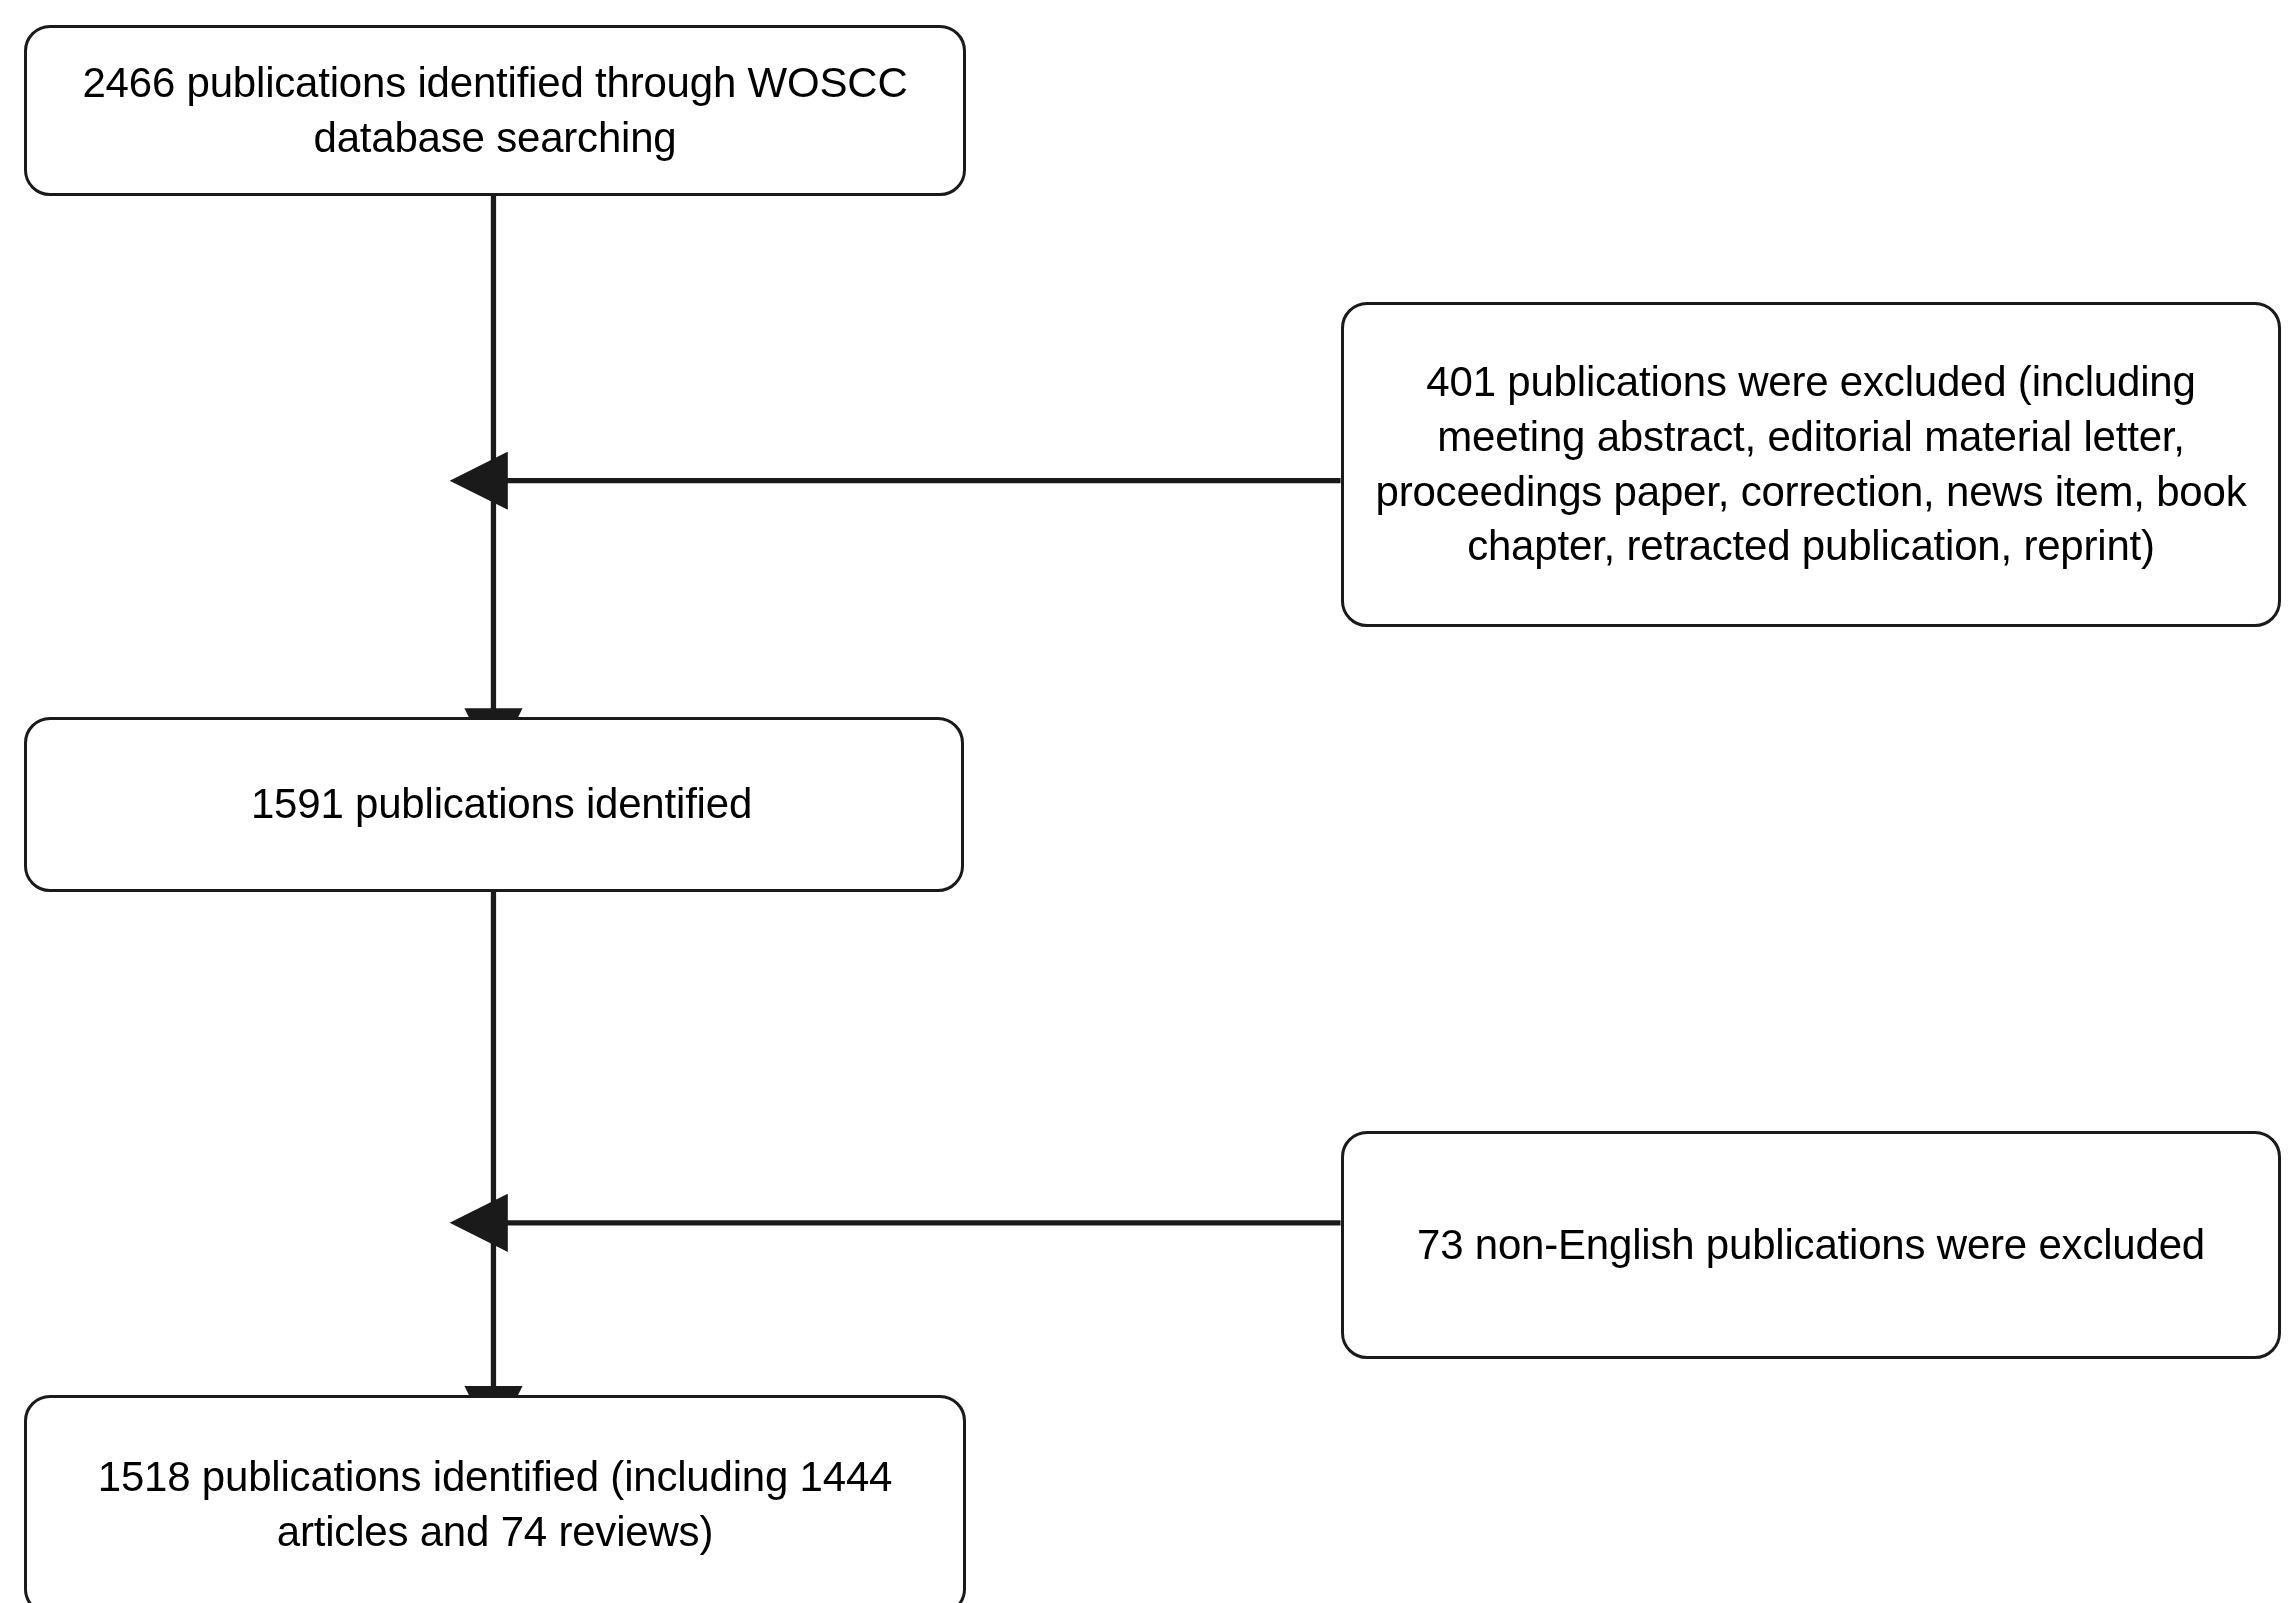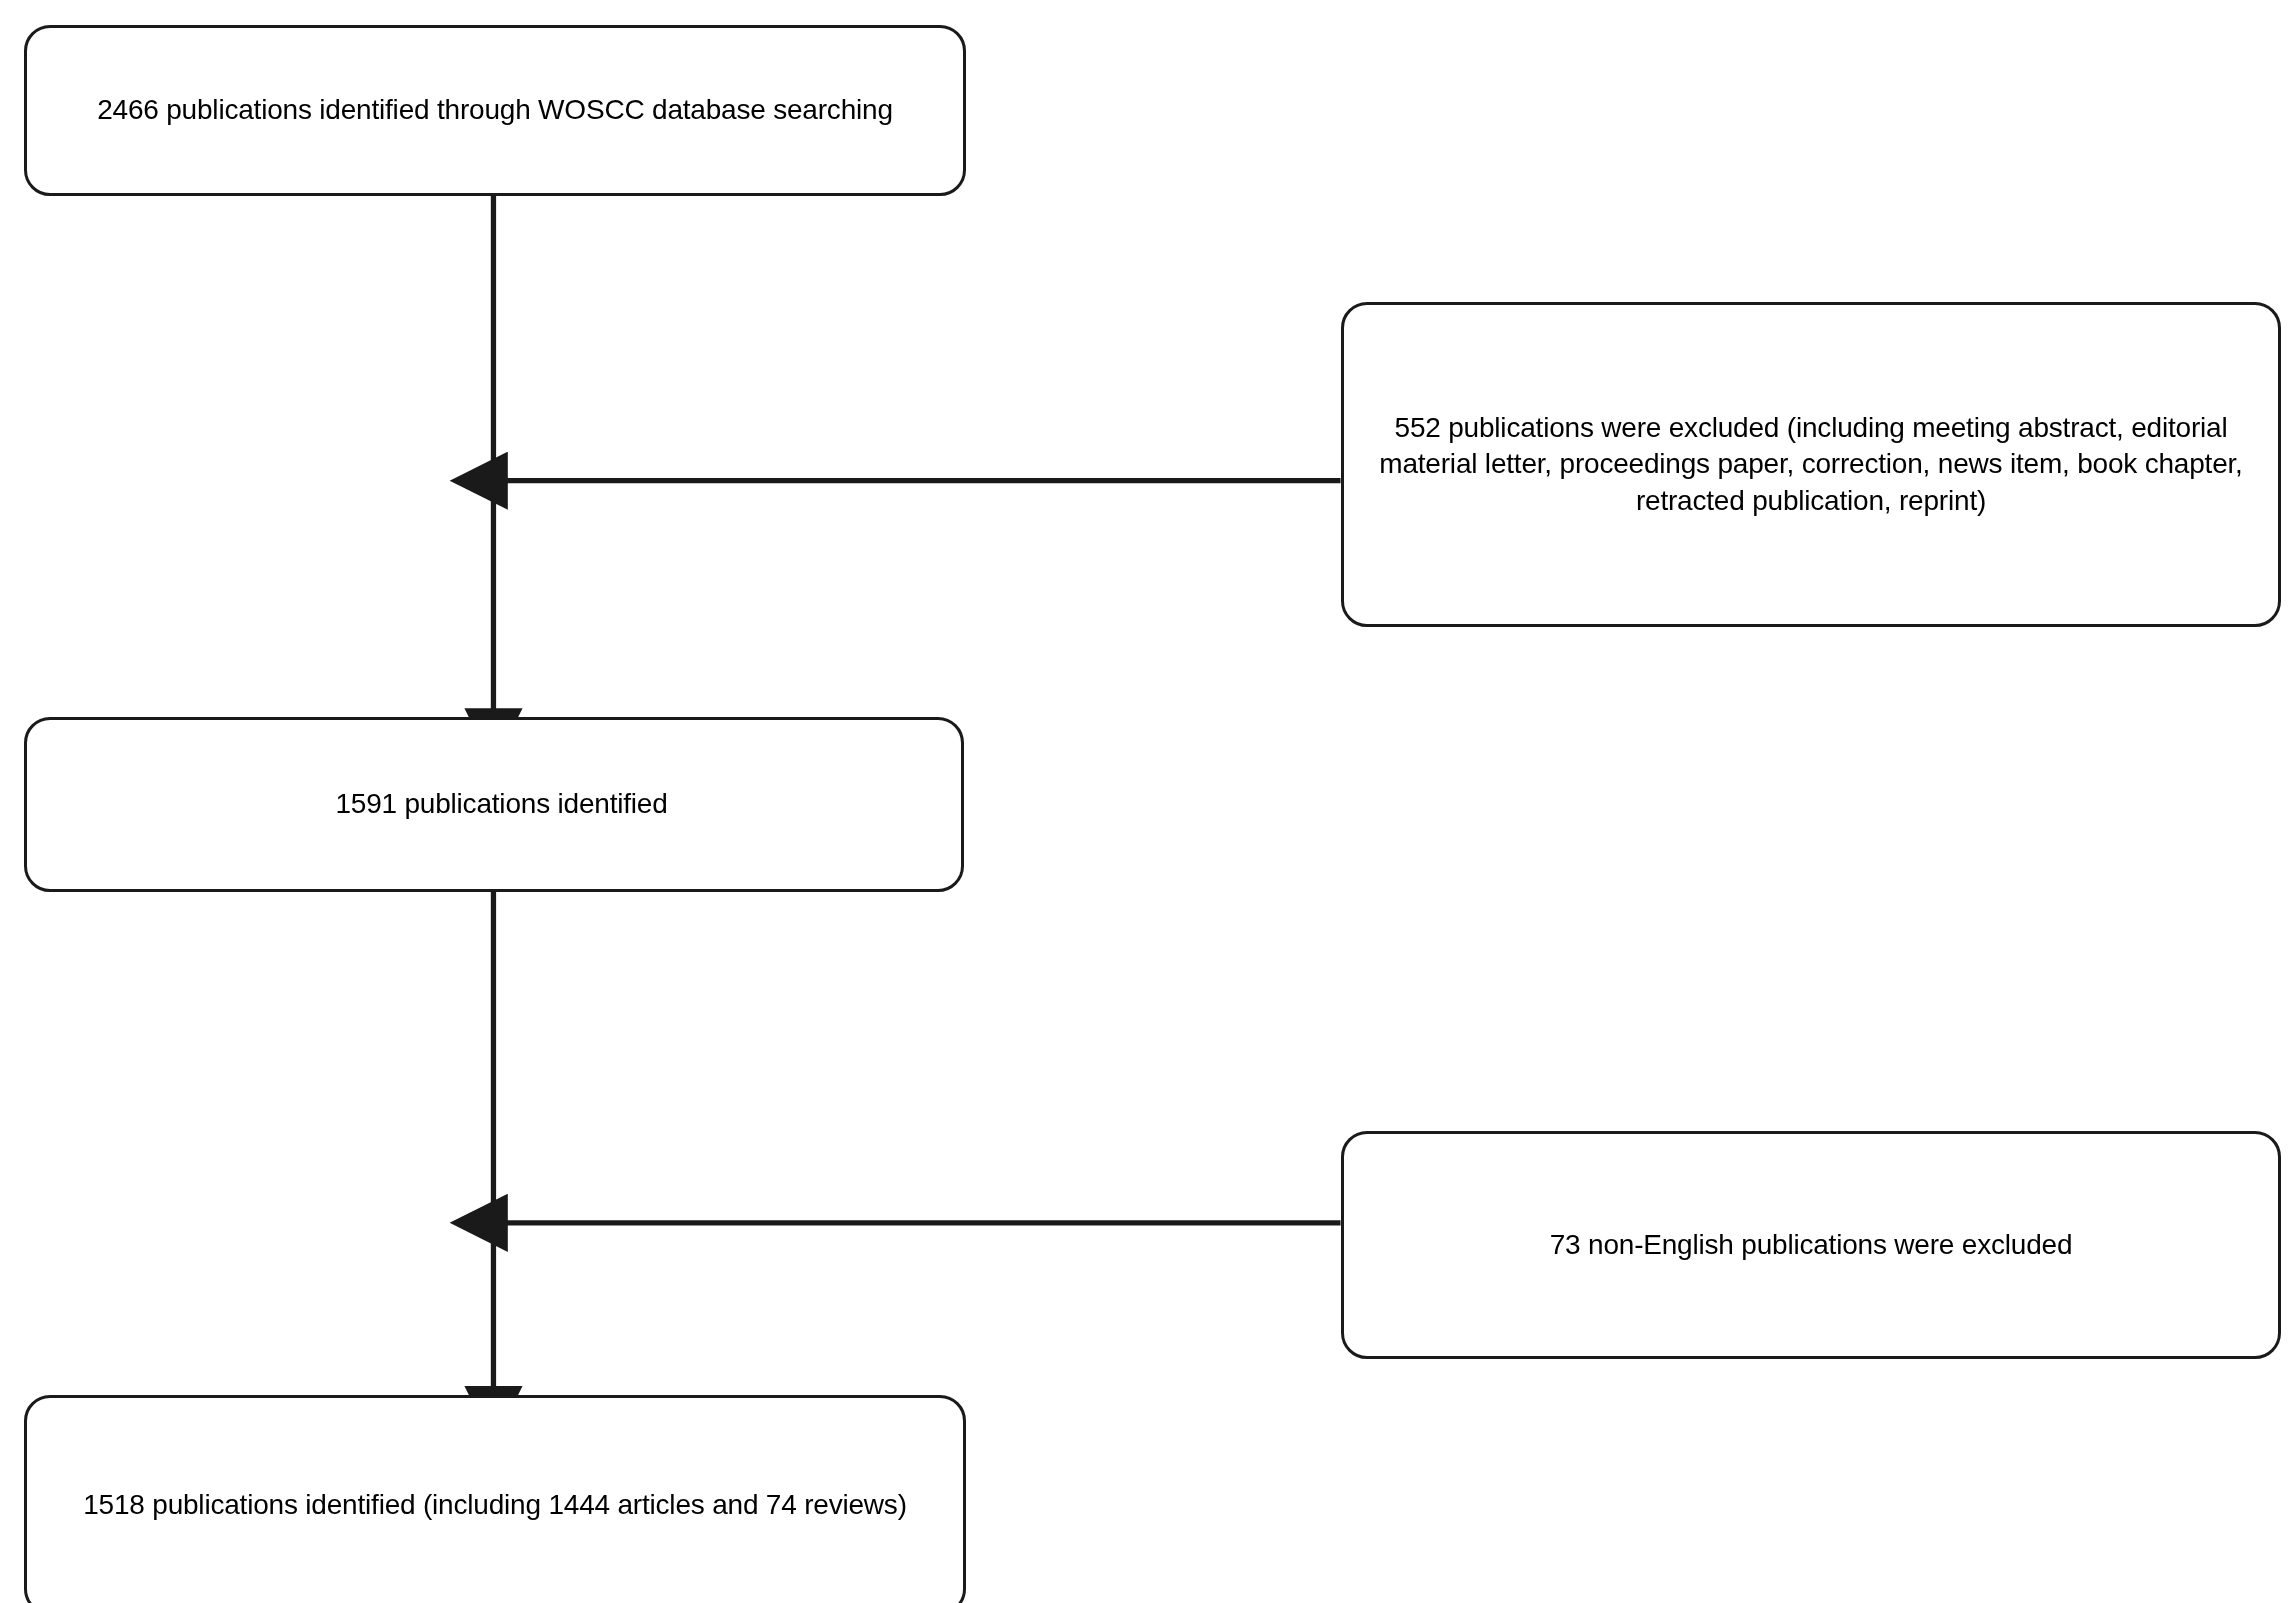--- a/index.html
+++ b/index.html
@@ -36,21 +36,21 @@
     text-align: center;
     color: #000000;
     font-family: "Liberation Sans", sans-serif;
     z-index: 2;
   }
   .node-text {
     display: block;
     width: 100%;
     padding: 0 19px;
     box-sizing: border-box;
-    font-size: 28px;
+    font-size: 42px;
     line-height: 1.30;
     font-weight: 400;
     letter-spacing: -0.2px;
     white-space: pre-line;
   }
   
   #box-identified-initial {
     left: 24px;  top: 25px;   width: 942px; height: 171px;
   }
   #box-excluded-types {
@@ -89,21 +89,21 @@
     <line x1="653" y1="1179" x2="653" y2="1841" stroke="#1a1a1a" stroke-width="7" marker-end="url(#arrowhead-down)"></line>
 
     <line x1="1774" y1="1618" x2="665" y2="1618" stroke="#1a1a1a" stroke-width="7" marker-end="url(#arrowhead-left)"></line>
   </svg>
 
   <div class="node-box" id="box-identified-initial">
     <span class="node-text">2466 publications identified through WOSCC database searching</span>
   </div>
 
   <div class="node-box" id="box-excluded-types">
-    <span class="node-text">552 publications were excluded (including meeting abstract, editorial material letter, proceedings paper, correction, news item, book chapter, retracted publication, reprint)</span>
+    <span class="node-text">401 publications were excluded (including meeting abstract, editorial material letter, proceedings paper, correction, news item, book chapter, retracted publication, reprint)</span>
   </div>
 
   <div class="node-box" id="box-identified-after-type-filter">
     <span class="node-text">1591 publications identified</span>
   </div>
 
   <div class="node-box" id="box-excluded-non-english">
     <span class="node-text">73 non-English publications were excluded</span>
   </div>
 

